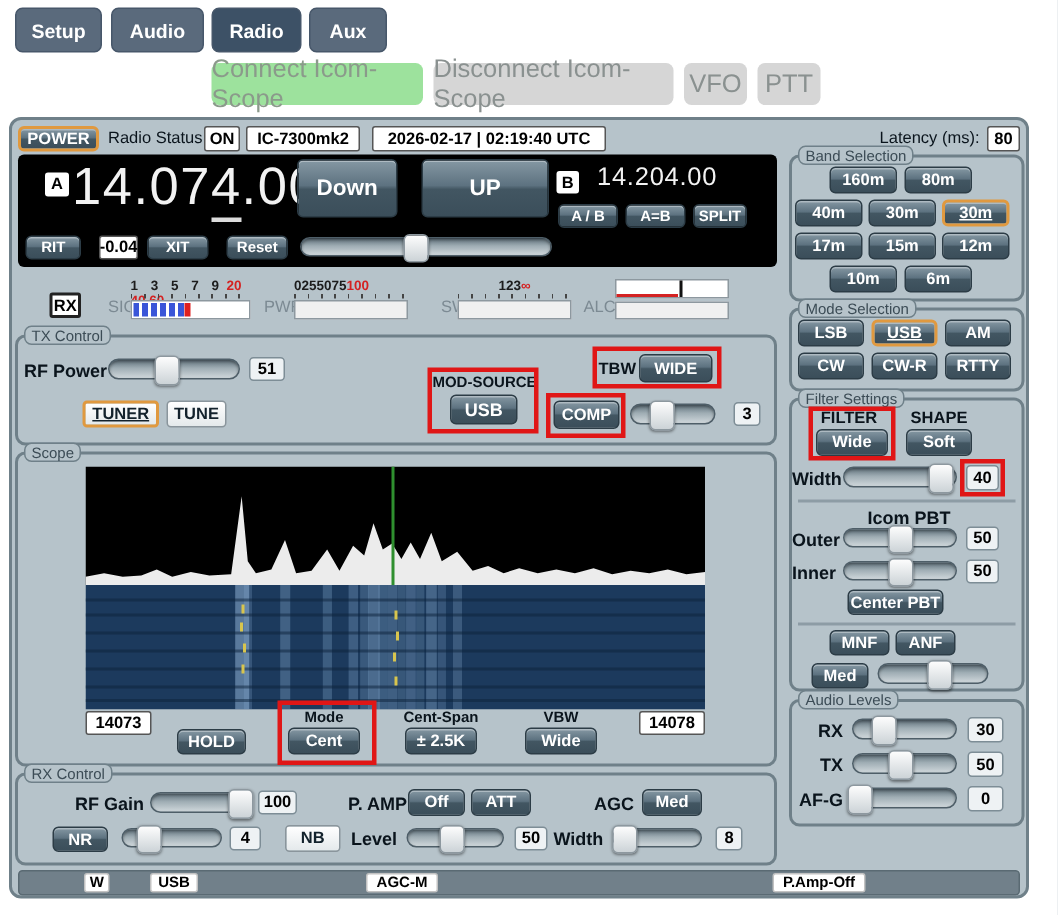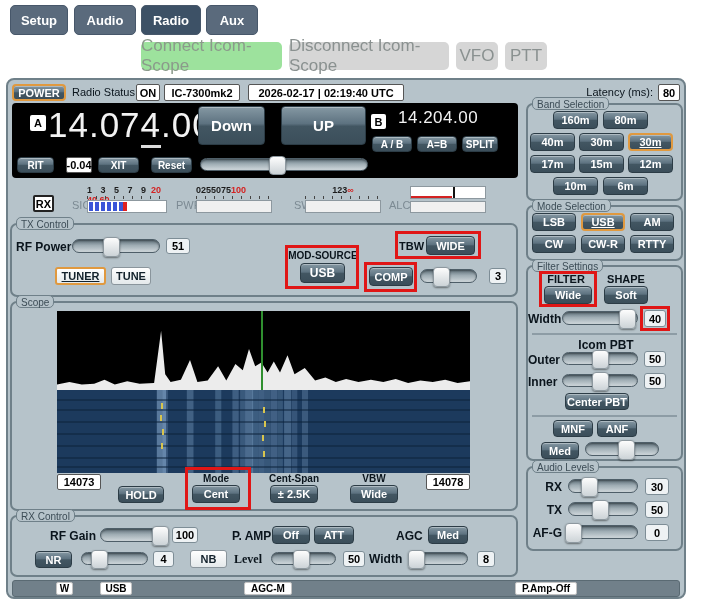--- a/index.html
+++ b/index.html
@@ -191,21 +191,21 @@
   <div class="abs btn flexc" style="left:272px;top:526px;width:38px;height:18px;">Off</div>
   <div class="abs btn flexc" style="left:314px;top:526px;width:40px;height:18px;">ATT</div>
   <div class="abs lbl" style="left:396px;top:529px;">AGC</div>
   <div class="abs btn flexc" style="left:428px;top:526px;width:40px;height:18px;">Med</div>
   <div class="abs btn flexc" style="left:35px;top:551px;width:37px;height:17px;">NR</div>
   <div class="abs slider" style="left:81px;top:552px;width:67px;height:13px;">
       <div class="thumb" style="left: 26%;"></div>
     </div>
   <div class="abs vbox flexc" style="left:153px;top:551px;width:21px;height:16px;">4</div>
   <div class="abs btn-light flexc" style="left:190px;top:550px;width:37px;height:18px;">NB</div>
-  <div class="abs lbl" style="left:234px;top:552px;font-family:Liberation Serif, serif;">Level</div>
+  <div class="abs lbl" style="left:234px;top:552px;">Level</div>
   <div class="abs slider" style="left:271px;top:552px;width:65px;height:13px;">
       <div class="thumb" style="left: 46%;"></div>
     </div>
   <div class="abs vbox flexc" style="left:343px;top:551px;width:22px;height:16px;">50</div>
   <div class="abs lbl" style="left:369px;top:552px;">Width</div>
   <div class="abs slider" style="left:408px;top:552px;width:60px;height:13px;">
       <div class="thumb" style="left: 12%;"></div>
     </div>
   <div class="abs vbox flexc" style="left:477px;top:551px;width:18px;height:16px;">8</div>
 

